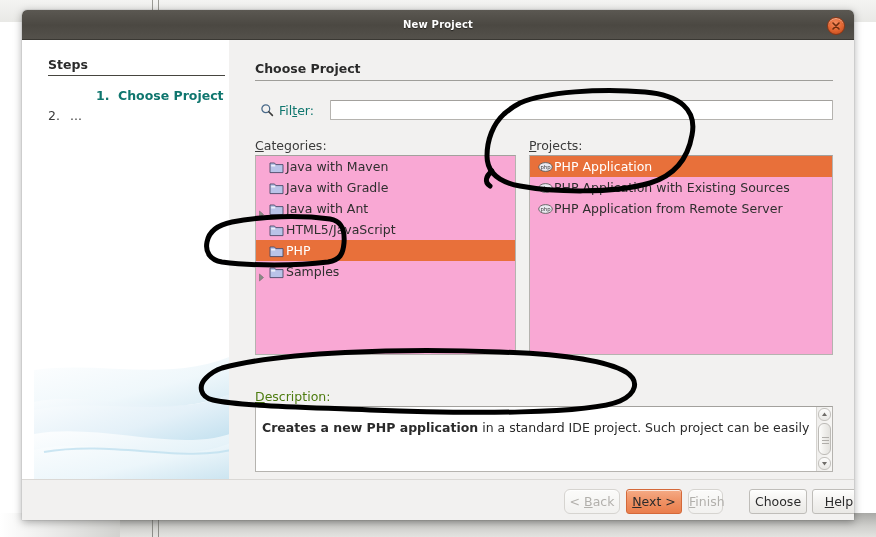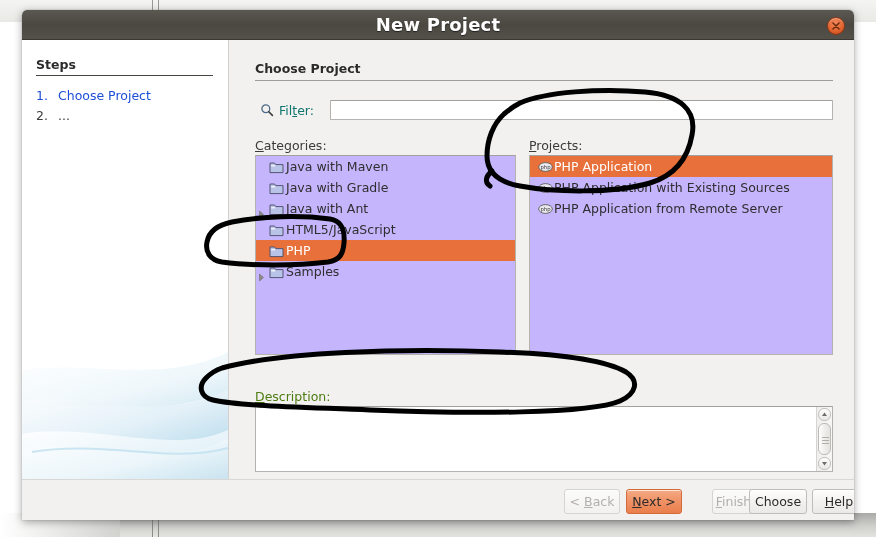--- a/index.html
+++ b/index.html
@@ -72,21 +72,21 @@
     border-radius: 5px 5px 0 0;
     position: relative;
     border-bottom: 1px solid #3a3833;
   }
   #titlebar-title {
     position: absolute;
     left: 0; right: 0; top: 0;
     line-height: 29px;
     text-align: center;
     color: #ffffff;
-    font-size: 18px;
+    font-size: 10px;
     font-weight: bold;
     text-shadow: 0 1px 1px rgba(0,0,0,0.55);
     letter-spacing: 0.2px;
   }
   #close-button {
     position: absolute;
     right: 9px;
     top: 7px;
     width: 16px;
     height: 16px;
@@ -101,21 +101,21 @@
   
   #dialog-body {
     position: absolute;
     left: 0; top: 30px;
     width: 832px;
     height: 440px;
     background: #ffffff;
   }
   #steps-pane {
     position: absolute;
-    left: 0; top: 0;
+    left: 12px; top: 0;
     width: 206px;
     height: 440px;
     background: #ffffff;
     border-right: 1px solid #d2d1cf;
     overflow: hidden;
   }
   #steps-title {
     position: absolute;
     left: 14px; top: 17px;
     width: 177px;
@@ -125,21 +125,21 @@
     padding-bottom: 3px;
     border-bottom: 1px solid #46453f;
   }
   .step-row {
     position: absolute;
     left: 14px;
     font-size: 12.5px;
     white-space: nowrap;
   }
   .step-row .step-num { display: inline-block; width: 22px; }
-  .step-row.current { font-weight: normal; color: #1d4ed8; }
+  .step-row.current { font-weight: bold; color: #0f766e; margin-left: 48px; }
   .step-row.pending { color: #3c3c3c; }
   #step-1 { top: 48px; }
   #step-2 { top: 68px; }
 
   #steps-art {
     position: absolute;
     left: 0; bottom: 0;
     width: 206px; height: 150px;
     overflow: hidden;
     pointer-events: none;
@@ -193,21 +193,21 @@
     font-size: 12.5px;
     color: #3a3a3a;
   }
   .list-caption u { text-decoration: underline; }
   #categories-caption { left: 26px; top: 98px; }
   #projects-caption   { left: 300px; top: 98px; }
 
   .listbox {
     position: absolute;
     box-sizing: border-box;
-    background: #c4b5fd;
+    background: #f9a8d4;
     border: 1px solid #b5b3af;
     border-top-color: #a3a19d;
     overflow: hidden;
   }
   #categories-list { left: 26px; top: 115px; width: 261px; height: 200px; }
   #projects-list   { left: 300px; top: 115px; width: 304px; height: 200px; }
 
   .list-row {
     position: relative;
     height: 21px;
@@ -314,29 +314,30 @@
     text-align: center;
     line-height: 23px;
     padding: 0;
   }
   .dlg-button u { text-decoration: underline; }
   .dlg-button.disabled {
     color: #b2b0ac;
     background: linear-gradient(to bottom, #fbfbfa 0%, #f2f1ef 100%);
     border-color: #d6d4d0;
     cursor: default;
+    border-radius: 6px;
   }
   .dlg-button.primary {
     background: linear-gradient(to bottom, #f5ab86 0%, #ef9265 48%, #ea7e4c 100%);
     border-color: #d4693a;
     color: #2b2b2b;
   }
   #btn-back   { left: 542px; width: 56px; }
   #btn-next   { left: 604px; width: 56px; }
-  #btn-finish { left: 690px; width: 43px; }
+  #btn-finish { left: 666px; width: 35px; }
   #btn-cancel { left: 727px; width: 58px; }
   #btn-help   { left: 790px; width: 54px; }
 
   
   #ink-layer {
     position: absolute;
     inset: 0;
     pointer-events: none;
   }
 </style>
@@ -511,20 +512,21 @@
             </svg>
           </span>
           <span>PHP Application from Remote Server</span>
         </div>
       </div>
 
       <div id="description-caption"><u>D</u><span>escription:</span></div>
 
       <div id="description-box">
         <div id="description-text">
+          <div id="description-body"><b>Creates a new PHP application</b><span> in a standard IDE project. Such project can be easily</span></div>
         </div>
         <div id="description-scrollbar">
           <div class="sb-arrow up">
             <svg width="11" height="11" viewBox="0 0 11 11" aria-hidden="true">
               <path d="M5.5 3.5 L8 7 L3 7 Z" fill="#6f6d69"></path>
             </svg>
           </div>
           <div class="sb-thumb">
             <span class="sb-grip" style="top:13px"></span>
             <span class="sb-grip" style="top:16px"></span>

